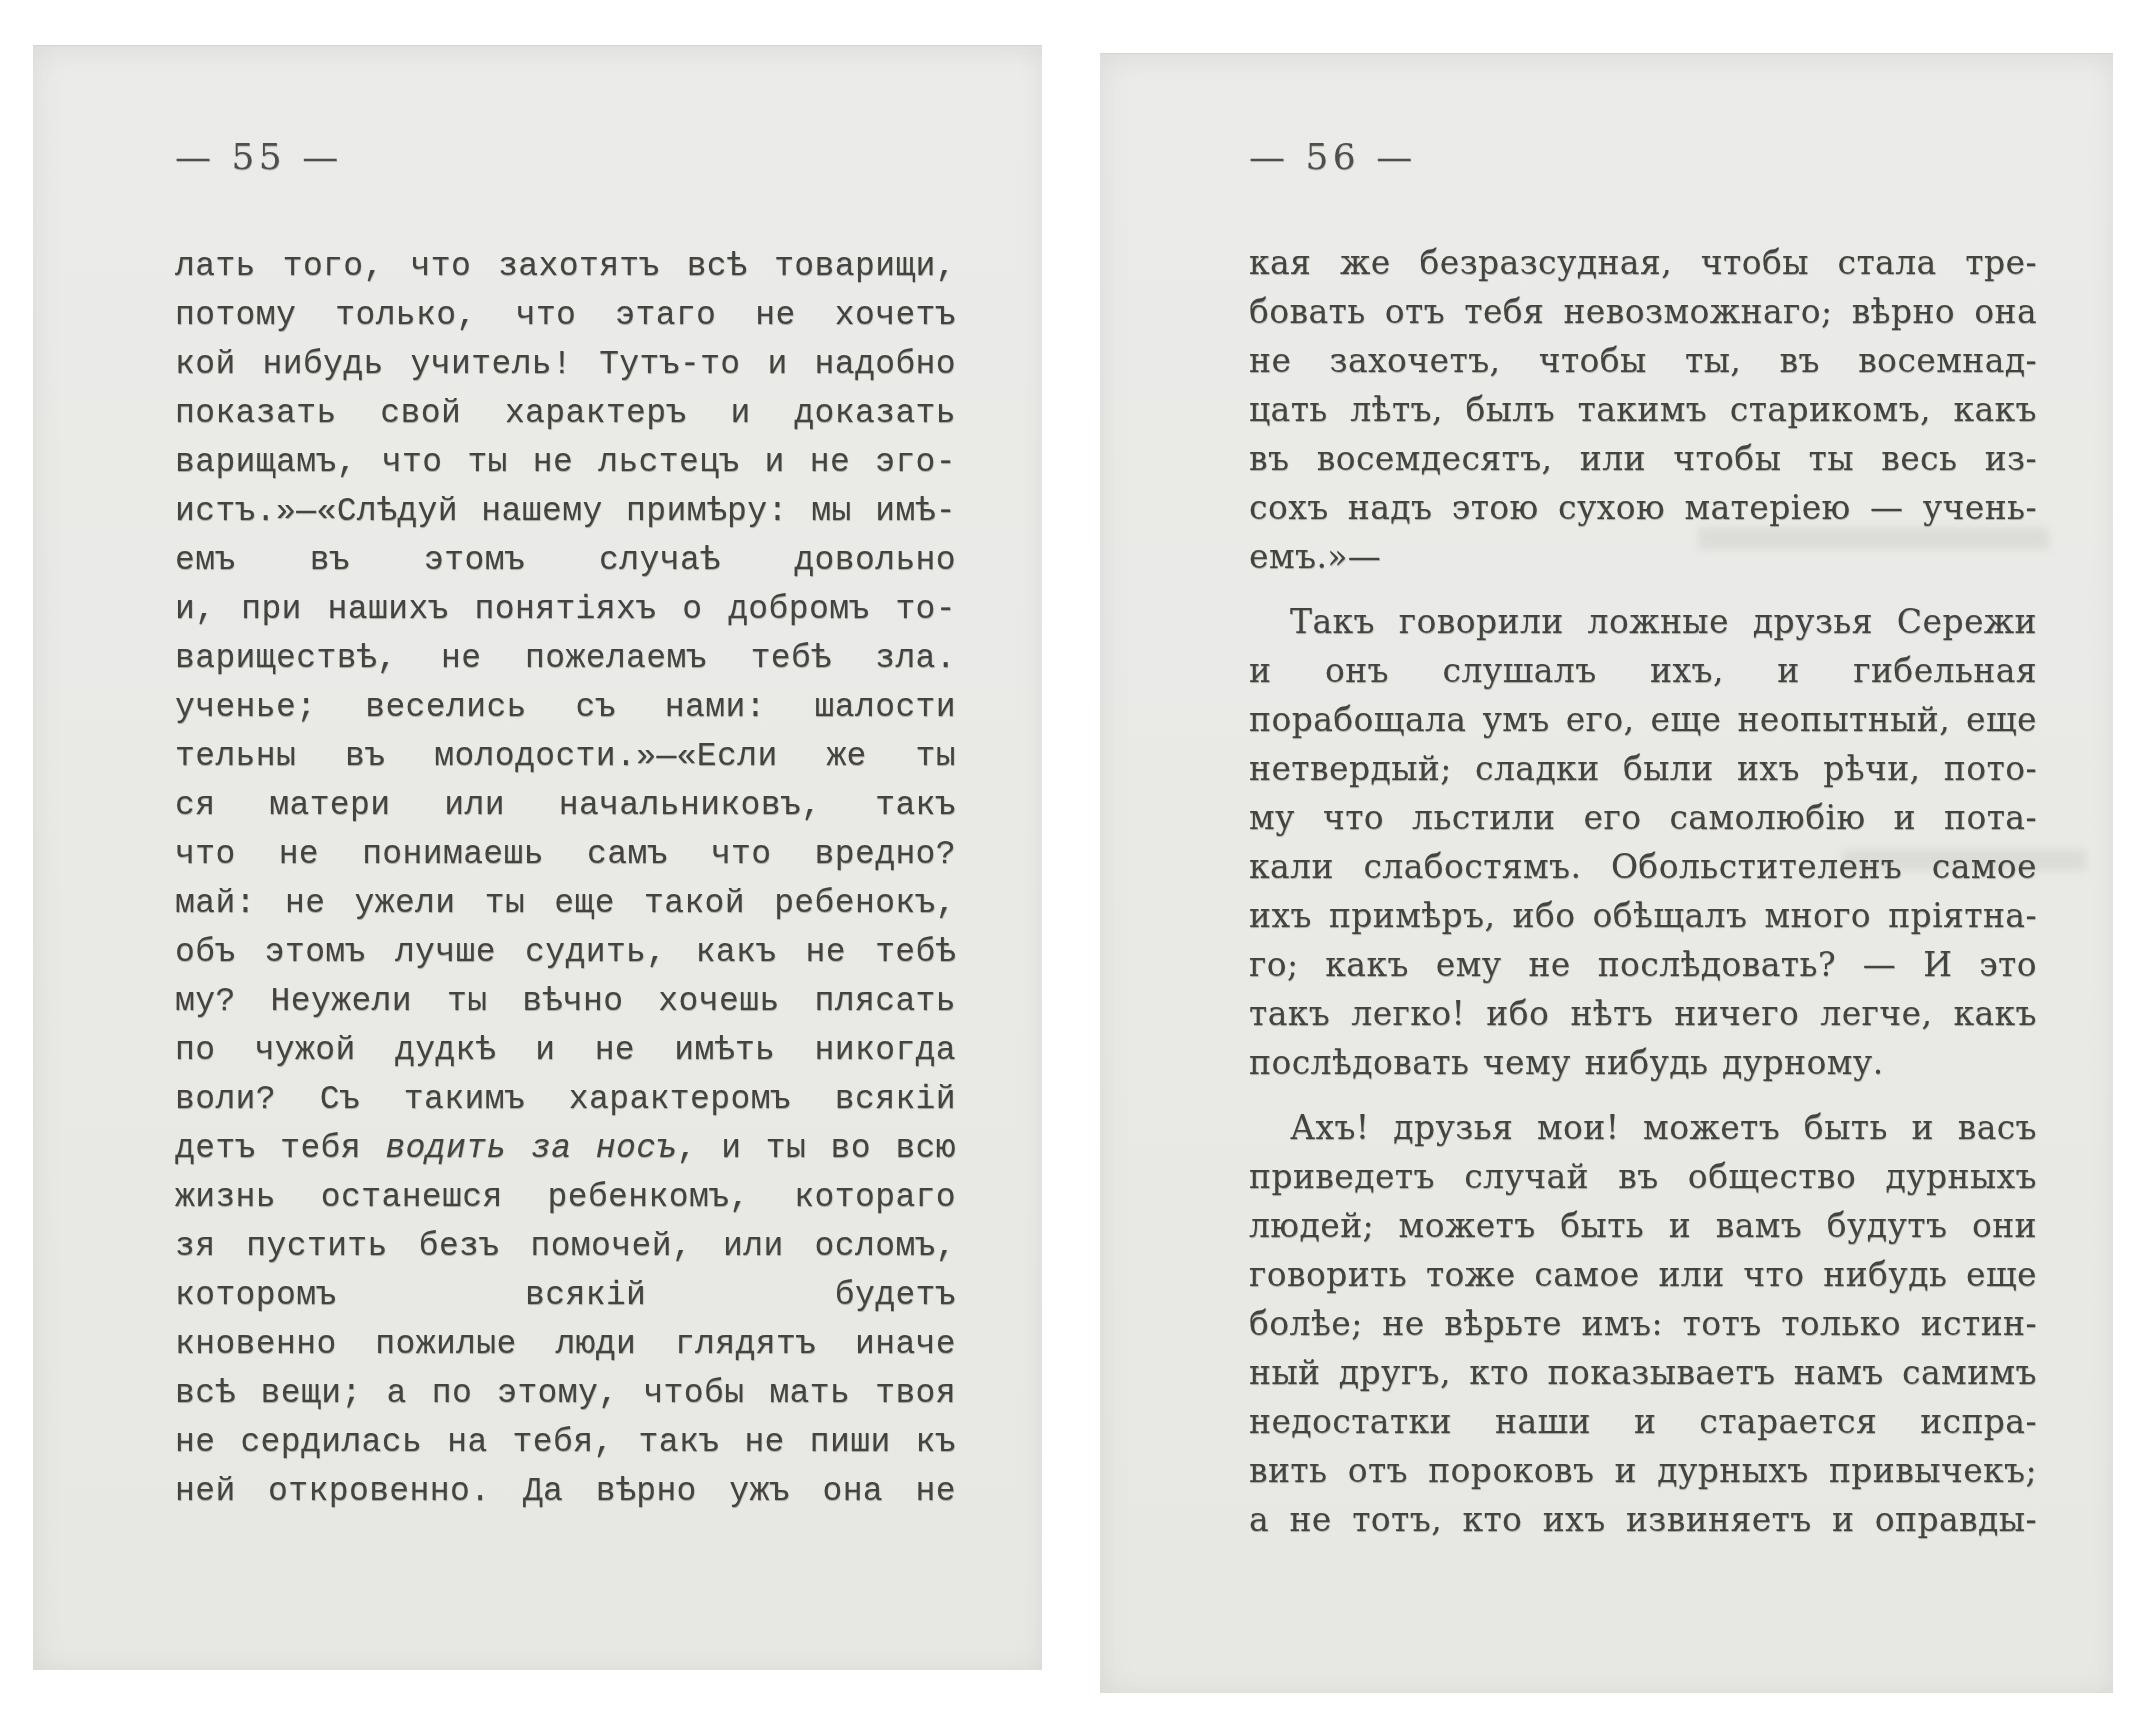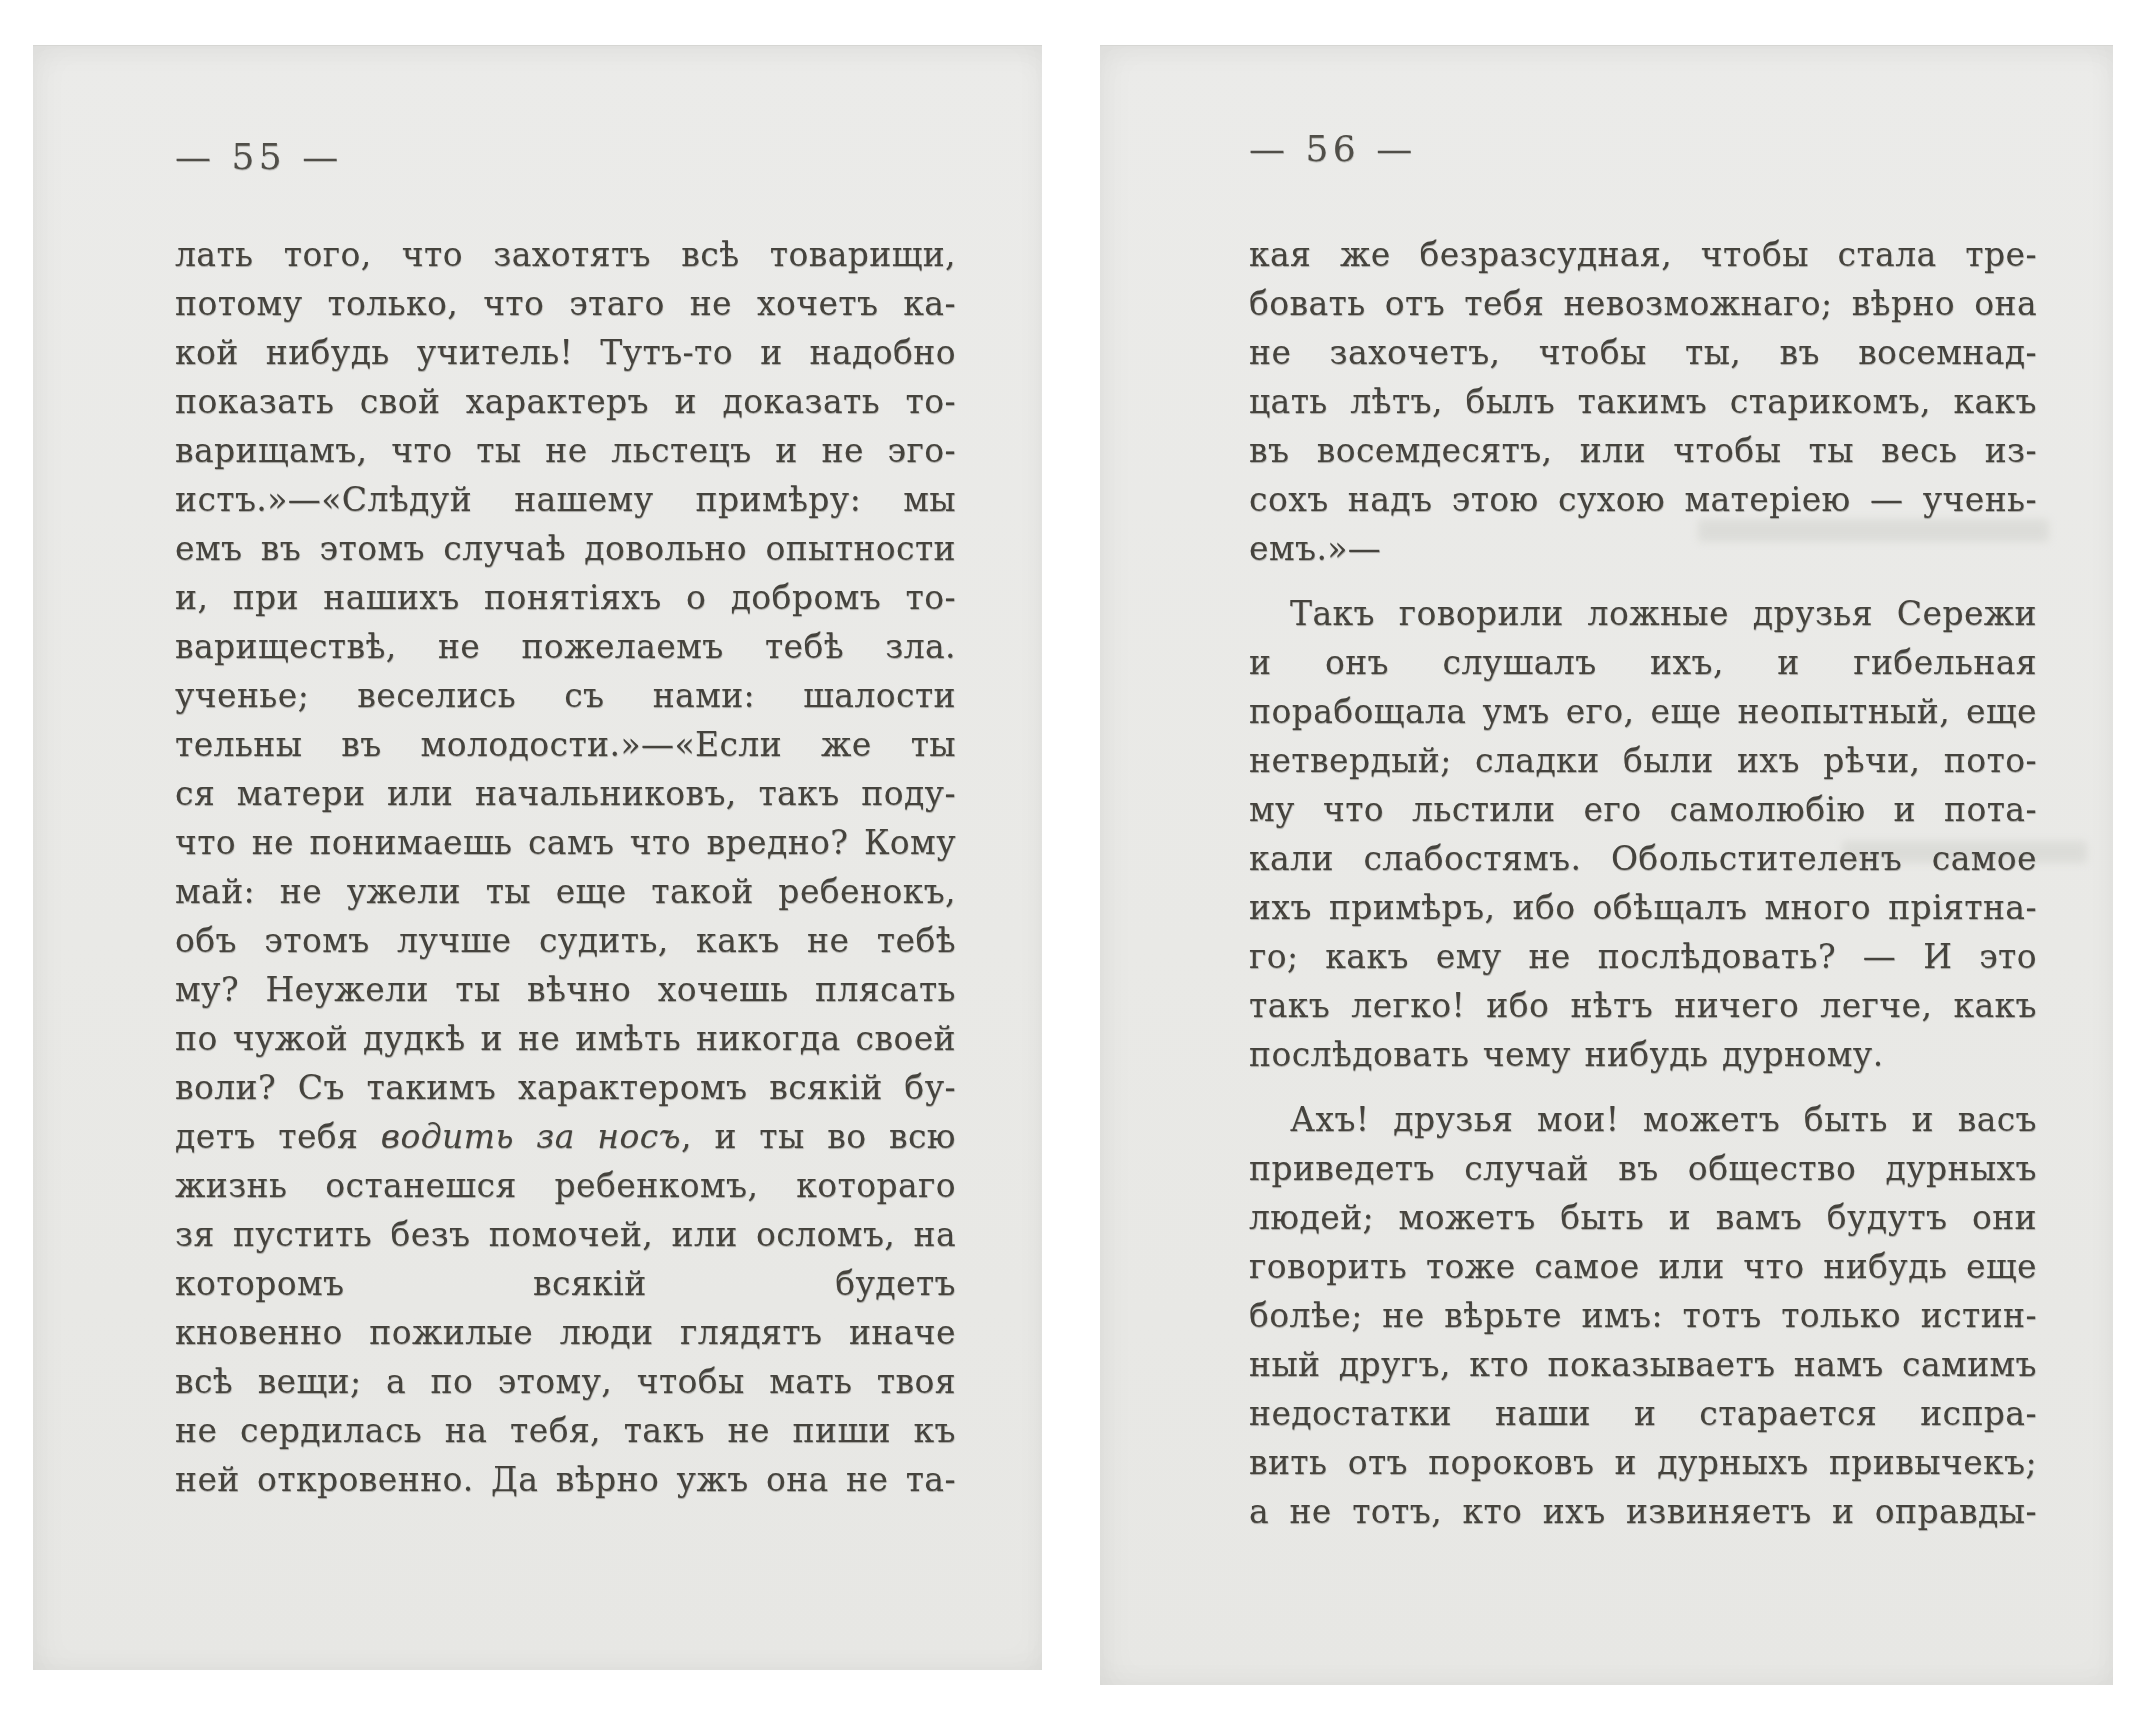--- a/index.html
+++ b/index.html
@@ -12,39 +12,39 @@
     font-family: "DejaVu Serif", "Liberation Serif", serif;
   }
   .page {
     position: absolute;
     top: 45px;
     background: linear-gradient(180deg, #ebebe9 0%, #e9e9e6 55%, #e7e7e4 100%);
     border-top: 1.8px solid #d6d6d3;
     box-shadow: inset 12.5px 0 30px rgba(0,0,0,0.028), inset 0 10.7px 25px rgba(0,0,0,0.030), inset -9px -9px 27px rgba(0,0,0,0.018);
   }
   .page-left  { left: 33px;   width: 1009px; height: 1624px; }
-  .page-right { left: 1100px; width: 1013px; height: 1639px; }
+  .page-right { left: 1100px; width: 1013px; height: 1639px; margin-top: 8px; }
 
   .head {
     position: absolute;
     text-align: left;
     font-size: 36px;
     color: #504e48;
     letter-spacing: 4.5px;
     text-shadow: 0.4px 0.5px 0.7px rgba(60,58,52,0.30);
   }
   .page-left  .head { top: 90px; left: 142px; width: 781px; }
   .page-right .head { top: 82px;  left: 149px; width: 788px; }
 
   .text-block {
     position: absolute;
     color: #45433d;
     font-size: 33px;
   }
-  .page-left  .text-block { top: 184px; left: 142px; width: 781px; }
+  .page-left  .text-block { top: 196px; left: 142px; width: 781px; font-family: Liberation Mono, monospace; }
   .page-right .text-block { top: 184px; left: 149px; width: 788px; }
 
   .para { margin: 0; }
   .para + .para { margin-top: 16px; }
 
   .line {
     height: 49px;
     line-height: 49px;
     text-align: justify;
     text-align-last: justify;

